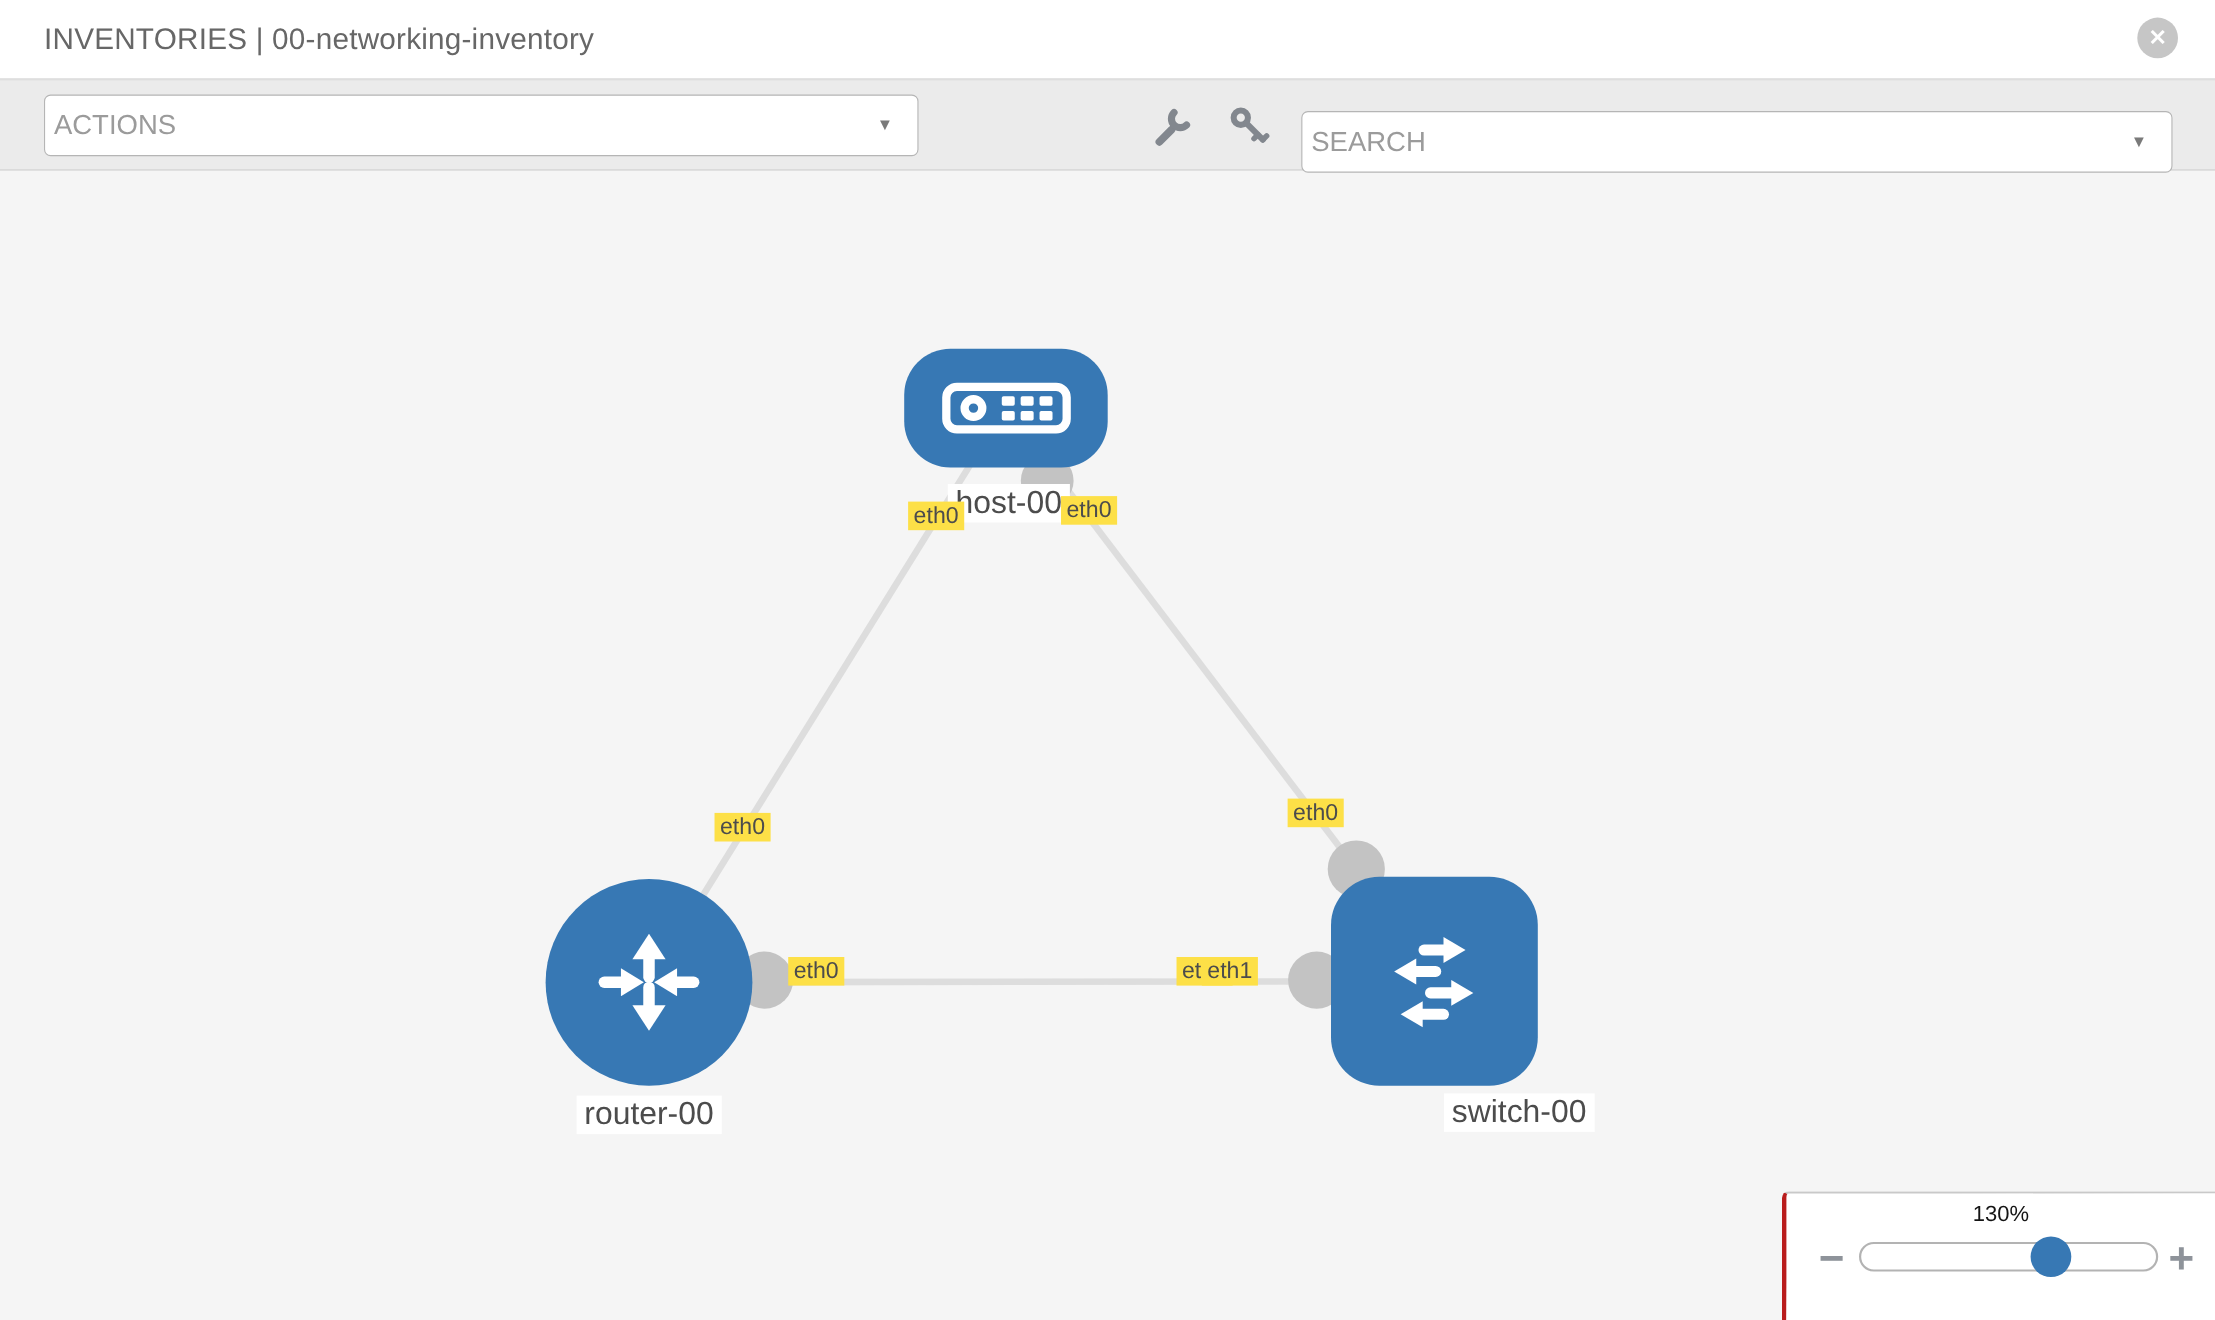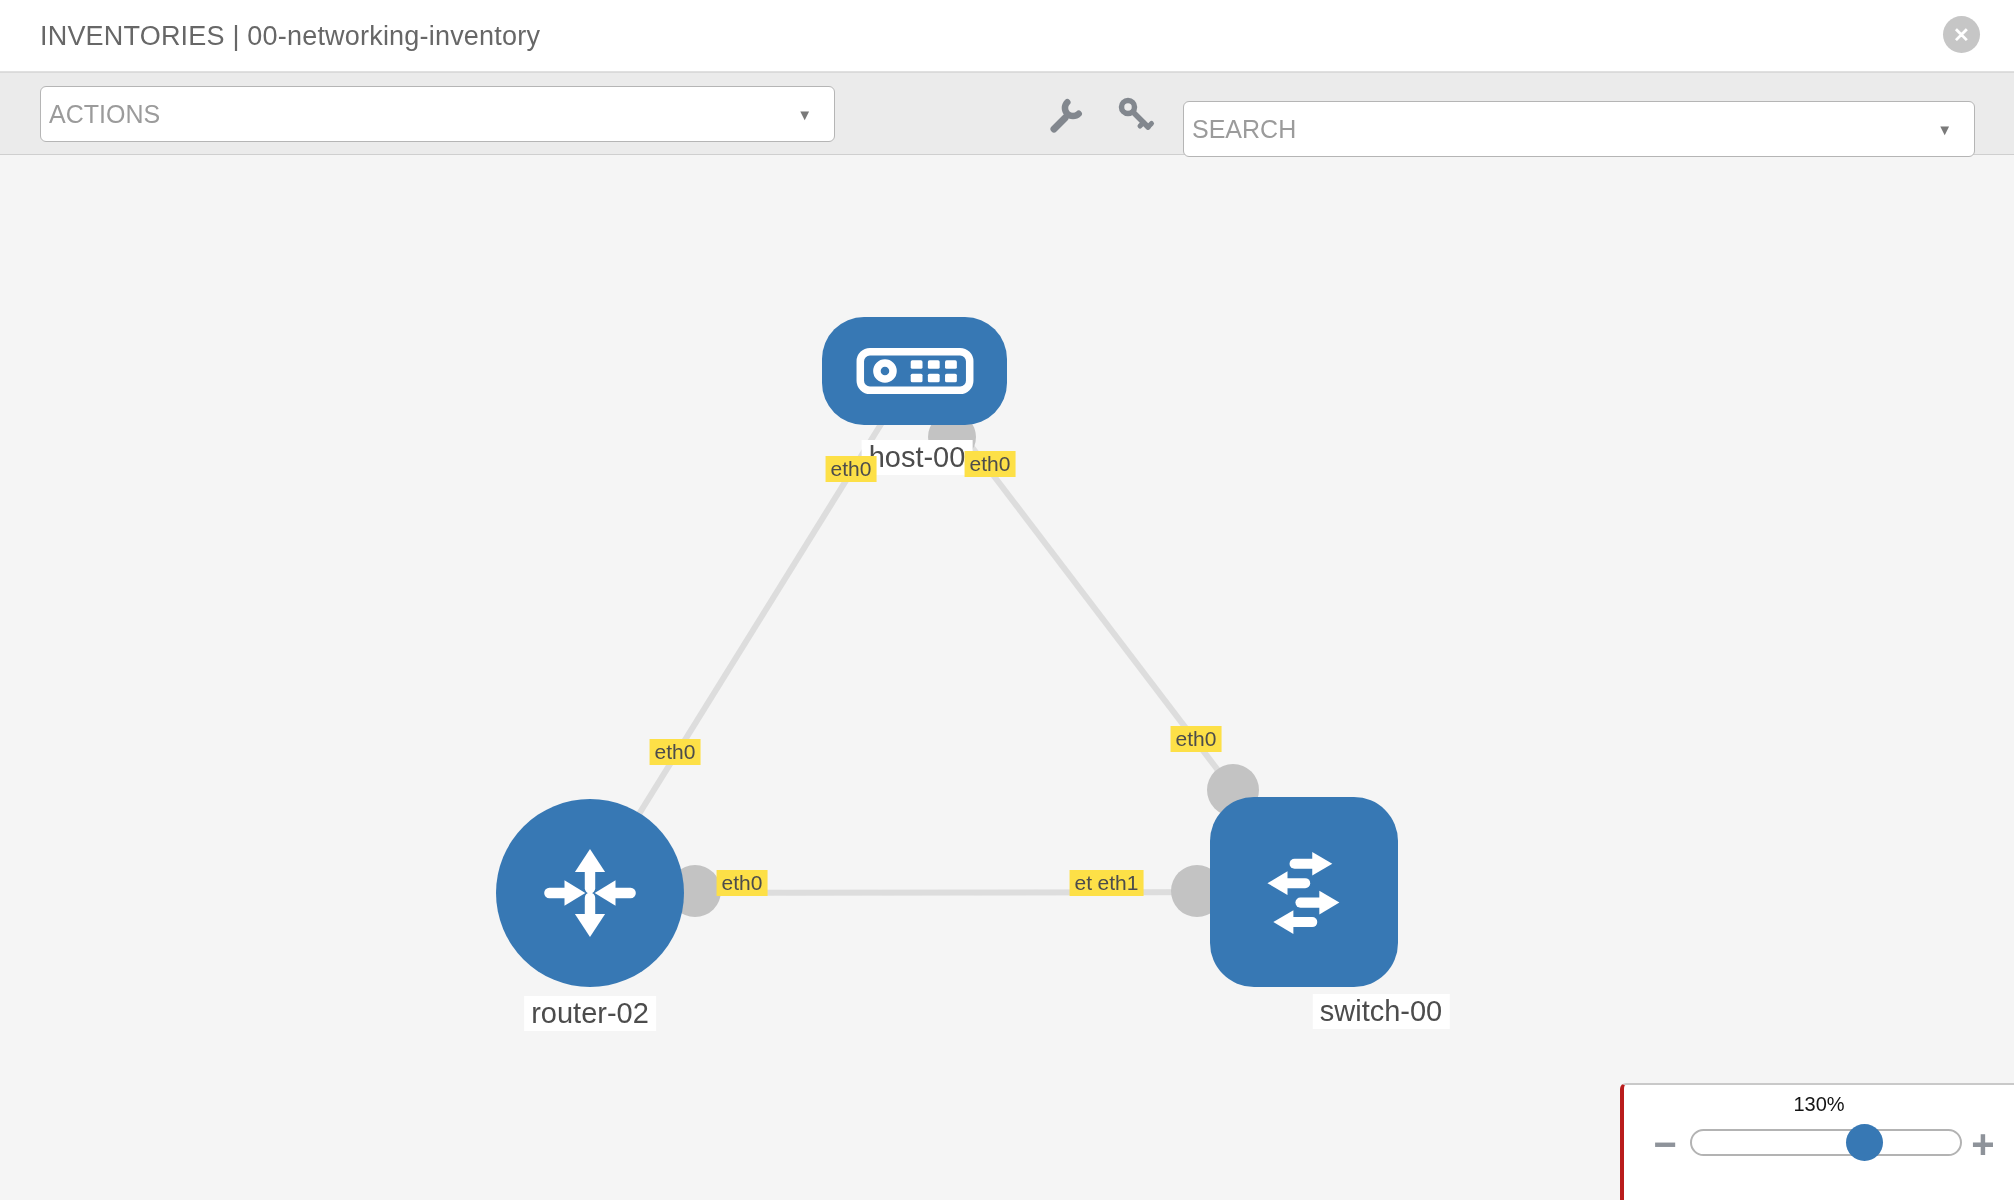--- a/index.html
+++ b/index.html
@@ -148,21 +148,21 @@
         <polygon points="19,42.5 36,32.5 36,52.5" stroke="none"></polygon>
         <line x1="47" y1="59" x2="65" y2="59"></line>
         <polygon points="80,59 63,49 63,69" stroke="none"></polygon>
         <line x1="57" y1="75.5" x2="39" y2="75.5"></line>
         <polygon points="24,75.5 41,65.5 41,85.5" stroke="none"></polygon>
       </g>
     </svg>
   </div>
 
   <div class="node-label" style="left:917px;  top:284px;">host-00</div>
-  <div class="node-label" style="left:590px;  top:840px;">router-02</div>
+  <div class="node-label" style="left:590px;  top:840px;">router-00</div>
   <div class="node-label" style="left:1381px; top:838px;">switch-00</div>
 
   <div class="chip" style="left:851px;  top:300px;">eth0</div>
   <div class="chip" style="left:990px;  top:295px;">eth0</div>
   <div class="chip" style="left:675px;  top:583px;">eth0</div>
   <div class="chip" style="left:1196px; top:570px;">eth0</div>
   <div class="chip" style="left:742px;  top:714px;">eth0</div>
   <div class="chip" style="left:1095px; top:714px; z-index:20;">eth0</div>
   <div class="chip" style="left:1118px; top:714px; z-index:21;">eth1</div>
 </div>

